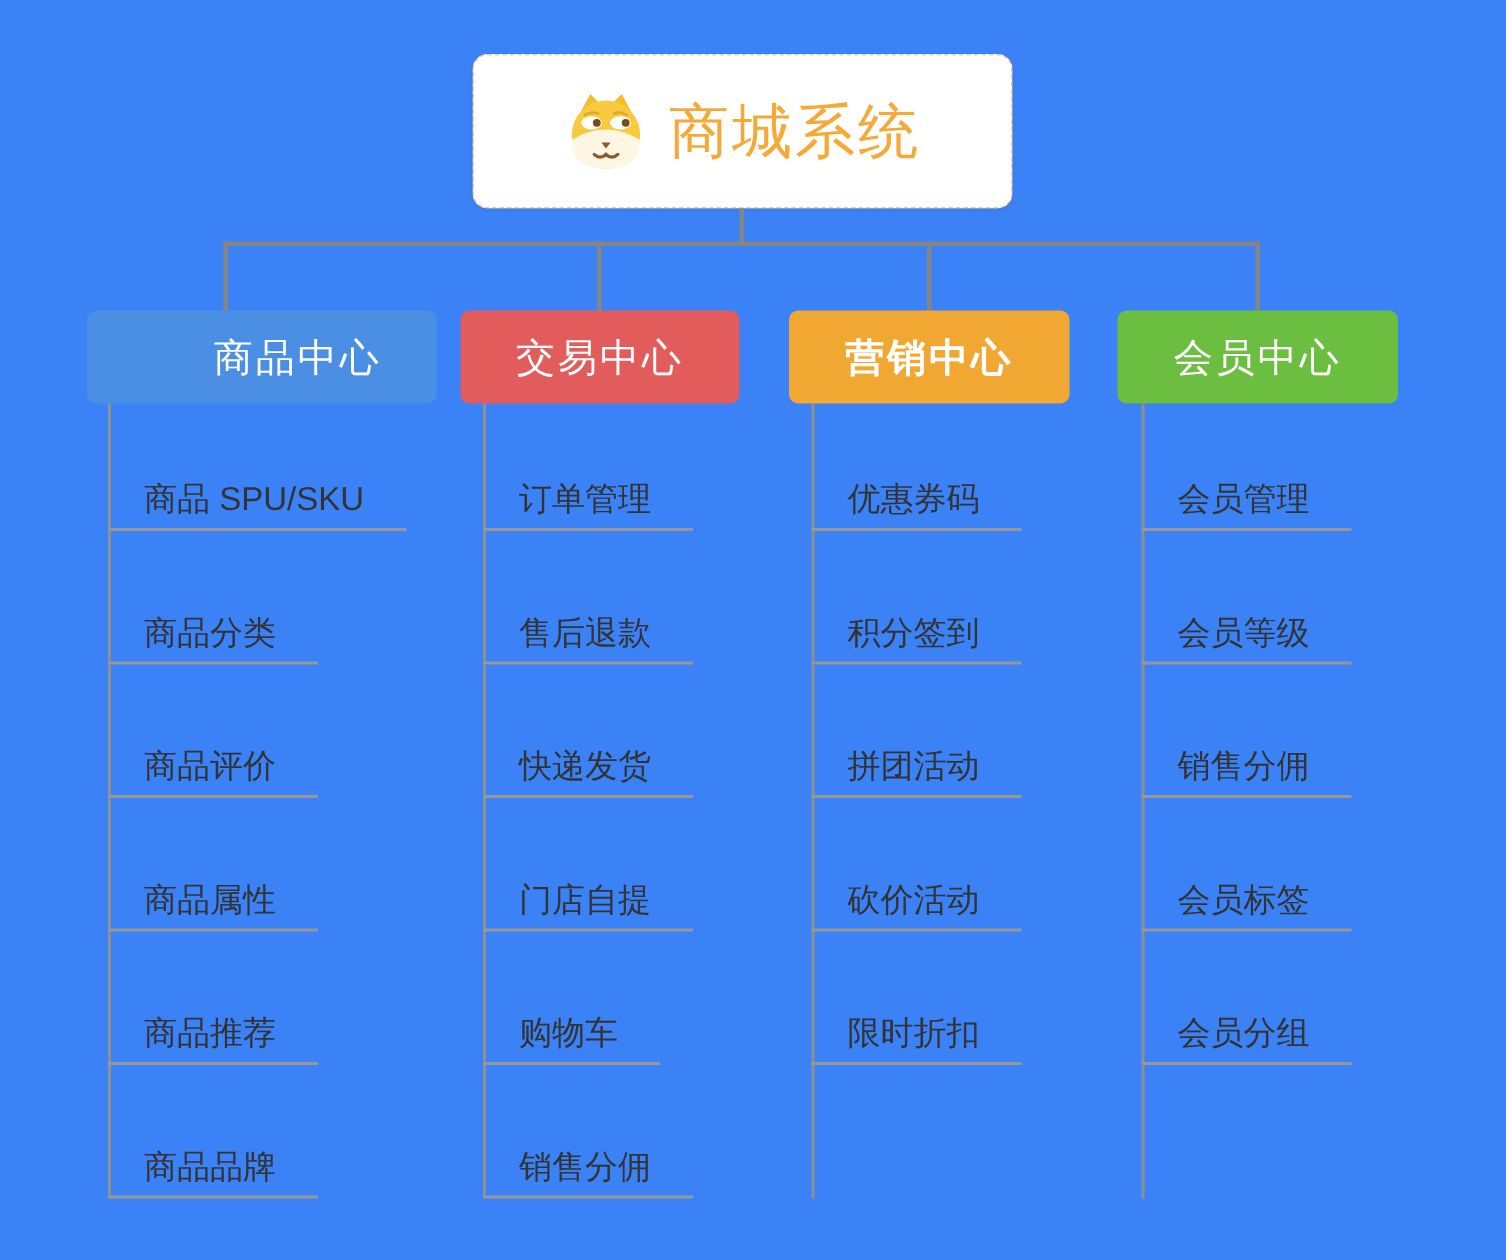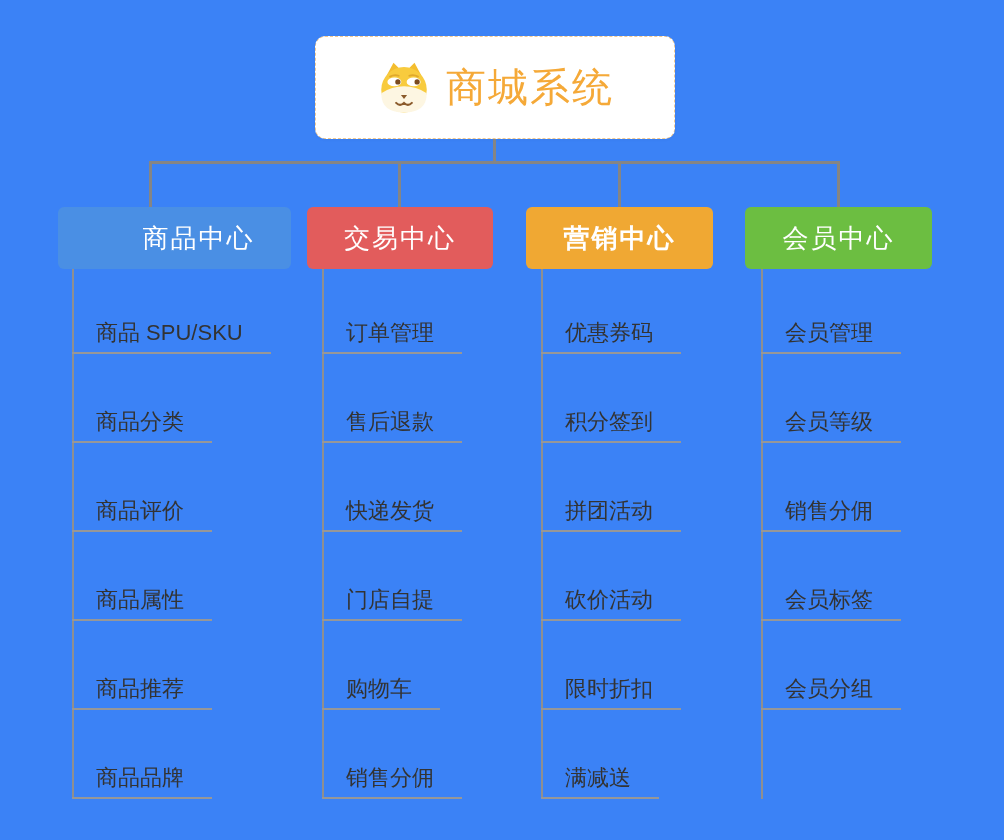--- a/index.html
+++ b/index.html
@@ -156,21 +156,20 @@
   <div class="leaf c-1 r-2">快递发货</div>
   <div class="leaf c-1 r-3">门店自提</div>
   <div class="leaf c-1 r-4">购物车</div>
   <div class="leaf c-1 r-5">销售分佣</div>
 
   <div class="leaf c-2 r-0">优惠券码</div>
   <div class="leaf c-2 r-1">积分签到</div>
   <div class="leaf c-2 r-2">拼团活动</div>
   <div class="leaf c-2 r-3">砍价活动</div>
   <div class="leaf c-2 r-4">限时折扣</div>
-  <div class="leaf c-2 r-5">满减送</div>
 
   <div class="leaf c-3 r-0">会员管理</div>
   <div class="leaf c-3 r-1">会员等级</div>
   <div class="leaf c-3 r-2">销售分佣</div>
   <div class="leaf c-3 r-3">会员标签</div>
   <div class="leaf c-3 r-4">会员分组</div>
 
 </div>
 
 </body></html>

